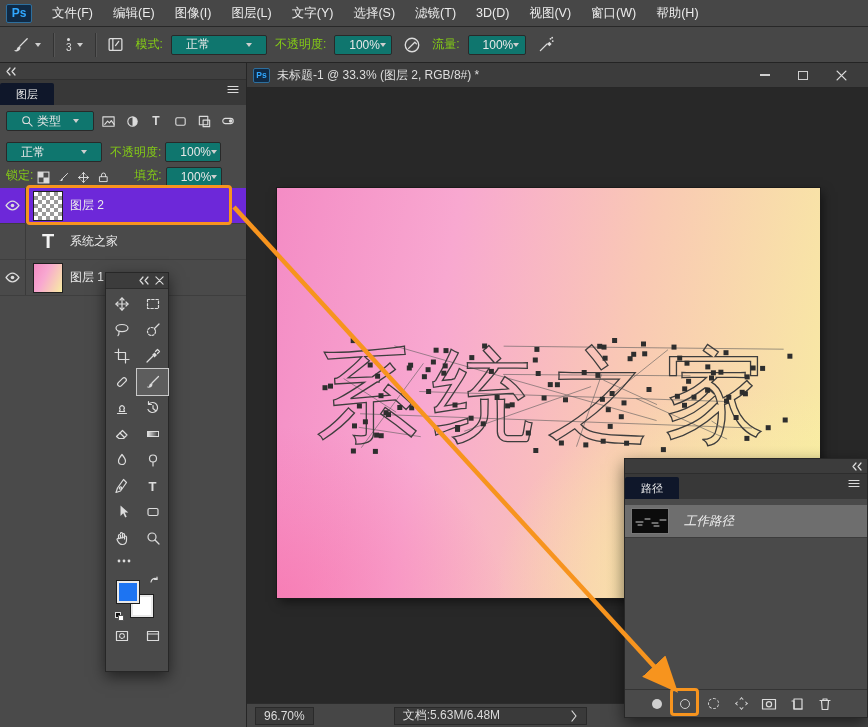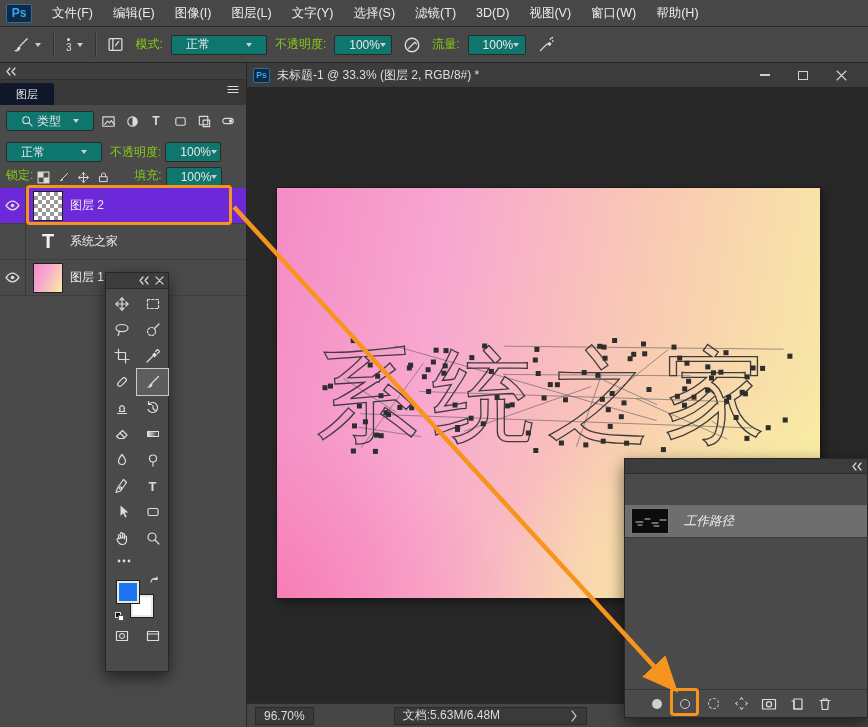--- a/index.html
+++ b/index.html
@@ -642,20 +642,28 @@
       </span>
     </div>
   </div>
 
   <div class="pathspanel">
     <div class="pptop">
       <svg class="tsvg" width="11" height="9" viewBox="0 0 11 9">
           <path d="M5 1L2 4.5 5 8M10 1L7 4.5 10 8"></path>
         </svg>
     </div>
+    <div class="tabstrip" style="position:absolute;left:0;top:15px">
+      <div class="tab">路径</div>
+      <span class="panelmenu">
+        <svg class="tsvg" width="14" height="12" viewBox="0 0 14 12">
+            <path d="M2 2.5h10M2 5.5h10M2 8.5h10"></path>
+          </svg>
+      </span>
+    </div>
     <div class="pathrow">
       <div class="pthumb">
         <svg class="tsvg" width="38" height="26" viewBox="0 0 38 26" style="stroke:#fff;stroke-width:.8">
             <path d="M4 13h7M13 10h5M20 14h6M28 11h6M6 16h4M22 17h5"></path>
           </svg>
       </div>
       <span class="pname">工作路径</span>
     </div>
     <div class="ppbottom">
       <span class="pico">

